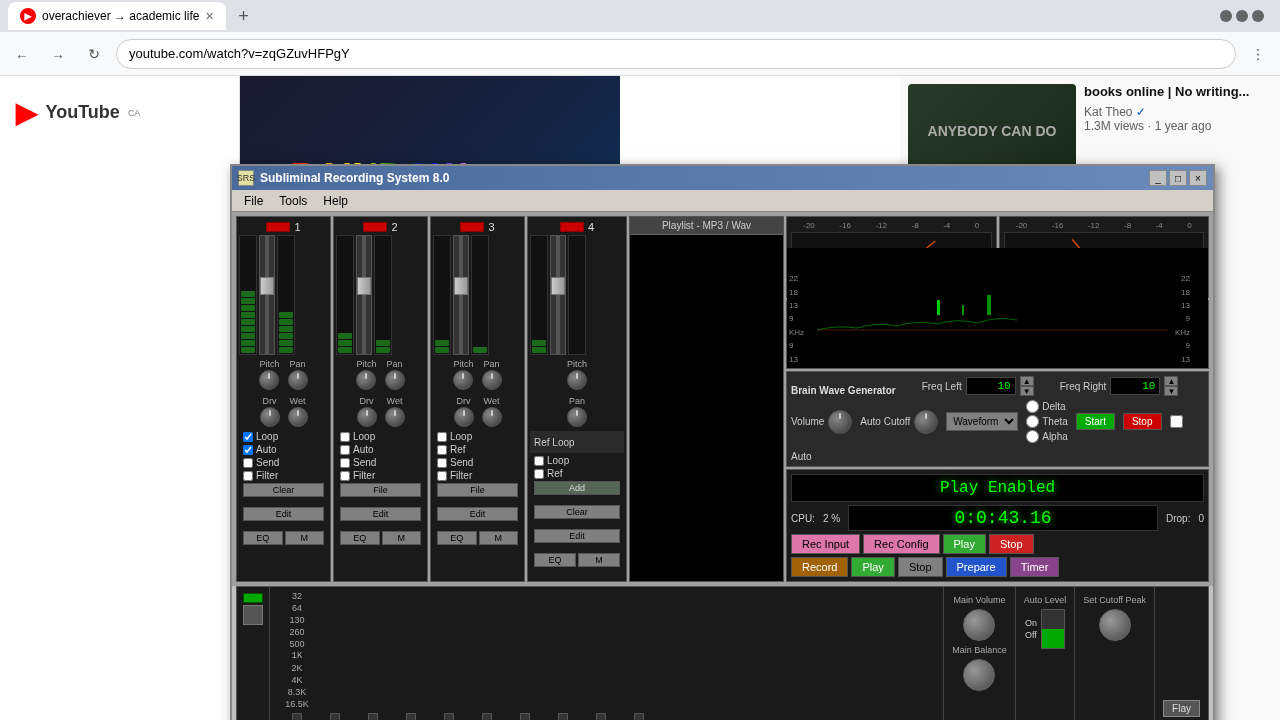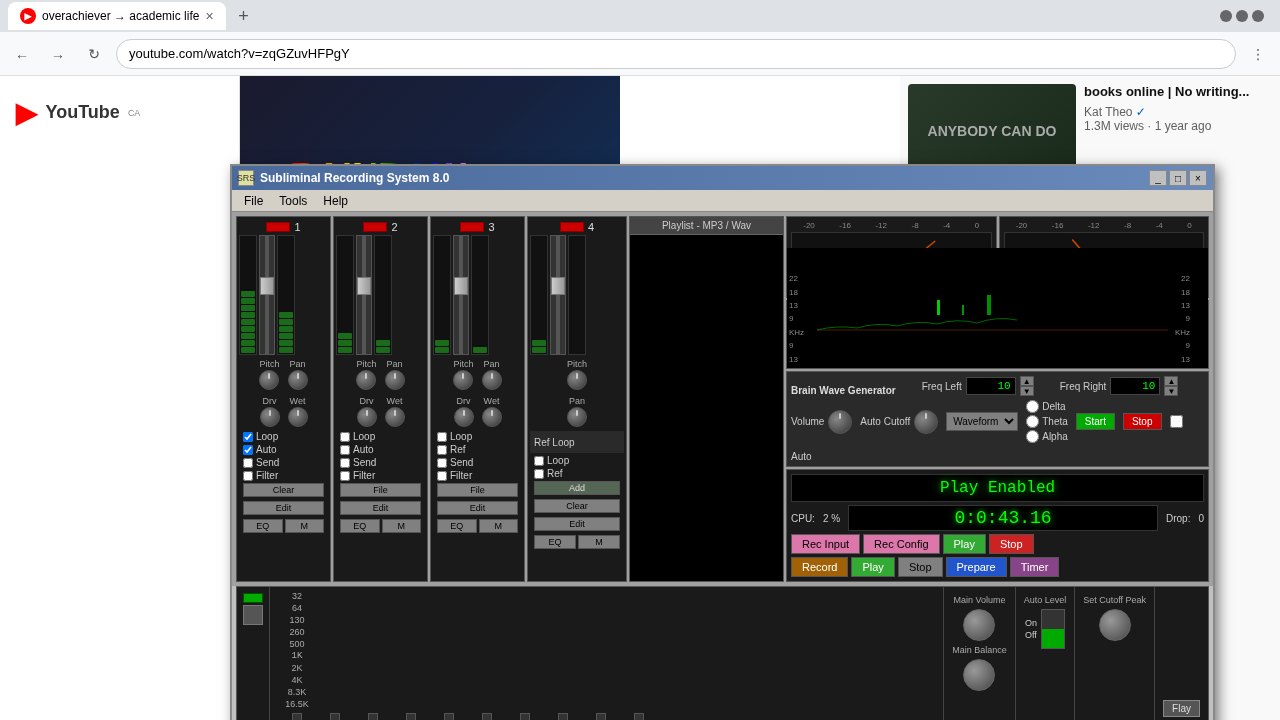--- a/index.html
+++ b/index.html
@@ -80,21 +80,21 @@
     .knob-row { display: flex; gap: 8px; align-items: center; margin: 2px 0; }
     .knob-label { color: #aaa; font-size: 9px; text-align: center; }
     .knob { width: 20px; height: 20px; border-radius: 50%; background: radial-gradient(circle at 35% 35%, #888, #333); border: 1px solid #555; position: relative; }
     .knob::after { content: ''; position: absolute; width: 2px; height: 6px; background: #ccc; top: 2px; left: 50%; transform: translateX(-50%); border-radius: 1px; }
 
     .checkbox-group { display: flex; flex-direction: column; gap: 2px; width: 100%; padding: 0 4px; }
     .cb-row { display: flex; align-items: center; gap: 3px; }
     .cb-row input[type="checkbox"] { width: 10px; height: 10px; }
     .cb-label { color: #ccc; font-size: 10px; }
 
-    .ch-buttons { display: flex; flex-direction: column; gap: 4px; width: 100%; padding: 0 4px; }
+    .ch-buttons { display: flex; flex-direction: column; gap: 10px; width: 100%; padding: 0 4px; }
     .ch-btn { background: #808080; border: 1px solid #555; color: #000; font-size: 9px; padding: 1px 4px; cursor: pointer; text-align: center; }
     .ch-btn-row { display: flex; gap: 2px; }
     .ch-btn-small { flex: 1; background: #808080; border: 1px solid #555; color: #000; font-size: 9px; padding: 1px 2px; cursor: pointer; text-align: center; }
 
     
     .playlist-area { width: 155px; background: #1a1a1a; border: 1px solid #555; display: flex; flex-direction: column; }
     .playlist-header { background: #444; color: #ccc; font-size: 10px; padding: 3px 6px; text-align: center; border-bottom: 1px solid #666; }
     .playlist-content { flex: 1; background: #000; }
 
     

